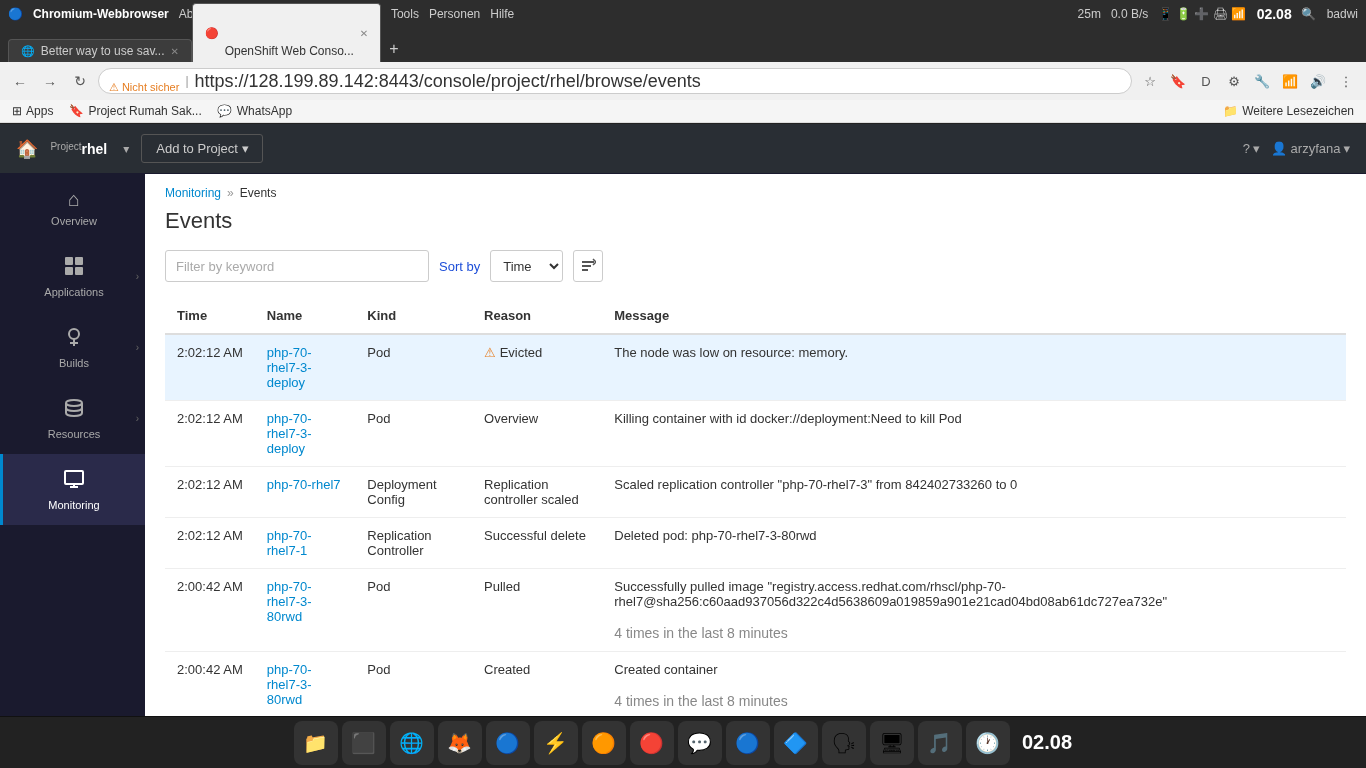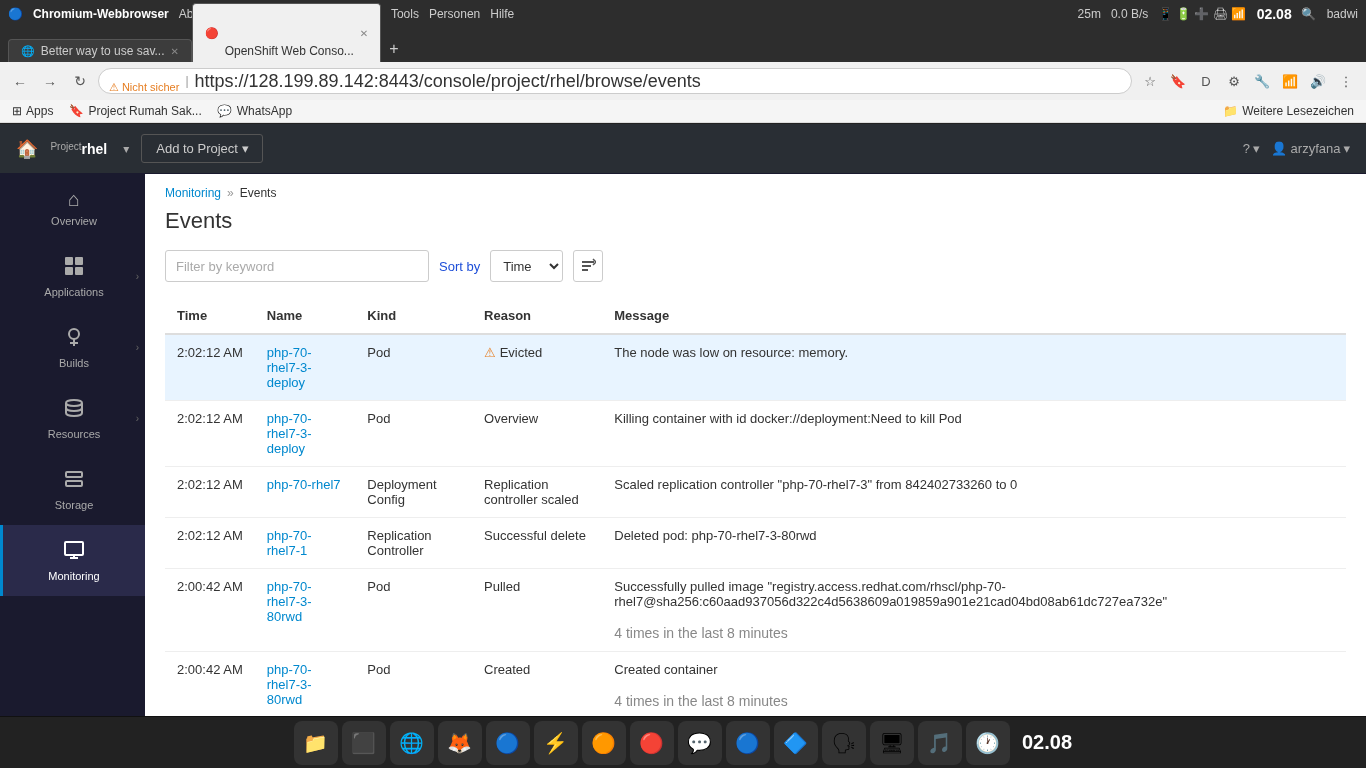--- a/index.html
+++ b/index.html
@@ -418,29 +418,20 @@
     <div class="sidebar-item">
       <span class="icon">
         <svg width="22" height="22" viewBox="0 0 22 22">
             <ellipse cx="11" cy="6" rx="8" ry="3" fill="none" stroke="#aaa" stroke-width="2"></ellipse>
             <path d="M3 6v5c0 1.66 3.58 3 8 3s8-1.34 8-3V6" fill="none" stroke="#aaa" stroke-width="2"></path>
             <path d="M3 11v5c0 1.66 3.58 3 8 3s8-1.34 8-3v-5" fill="none" stroke="#aaa" stroke-width="2"></path>
           </svg>
       </span>
       <span>Resources</span>
       <span class="expand">›</span>
-    </div>
-    <div class="sidebar-item">
-      <span class="icon">
-        <svg width="22" height="22" viewBox="0 0 22 22">
-            <rect x="3" y="4" width="16" height="5" rx="1" fill="none" stroke="#aaa" stroke-width="2"></rect>
-            <rect x="3" y="13" width="16" height="5" rx="1" fill="none" stroke="#aaa" stroke-width="2"></rect>
-          </svg>
-      </span>
-      <span>Storage</span>
     </div>
     <div class="sidebar-item active" style="border-left:3px solid #0088ce;">
       <span class="icon">
         <svg width="22" height="22" viewBox="0 0 22 22">
             <rect x="2" y="3" width="18" height="13" rx="1" fill="none" stroke="#fff" stroke-width="2"></rect>
             <line x1="7" y1="19" x2="15" y2="19" stroke="#fff" stroke-width="2"></line>
             <line x1="11" y1="16" x2="11" y2="19" stroke="#fff" stroke-width="2"></line>
           </svg>
       </span>
       <span style="color:#fff;">Monitoring</span>

